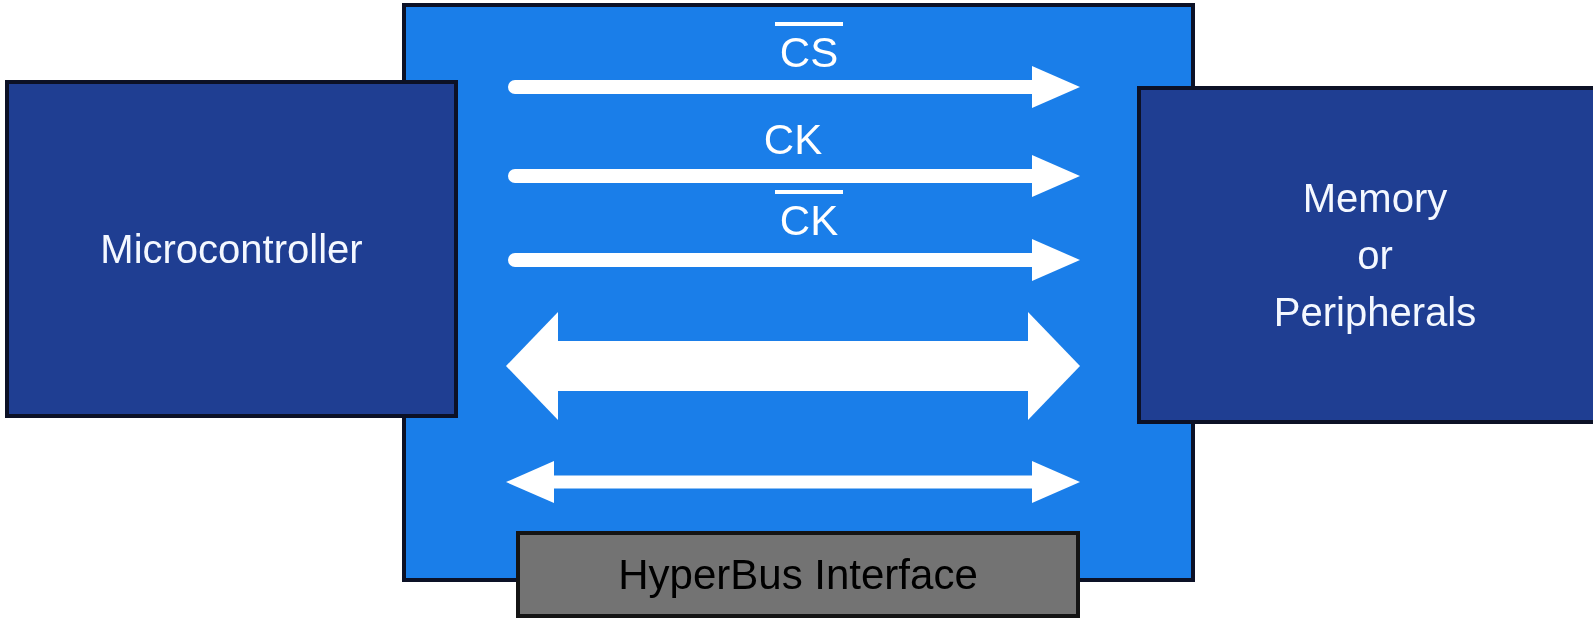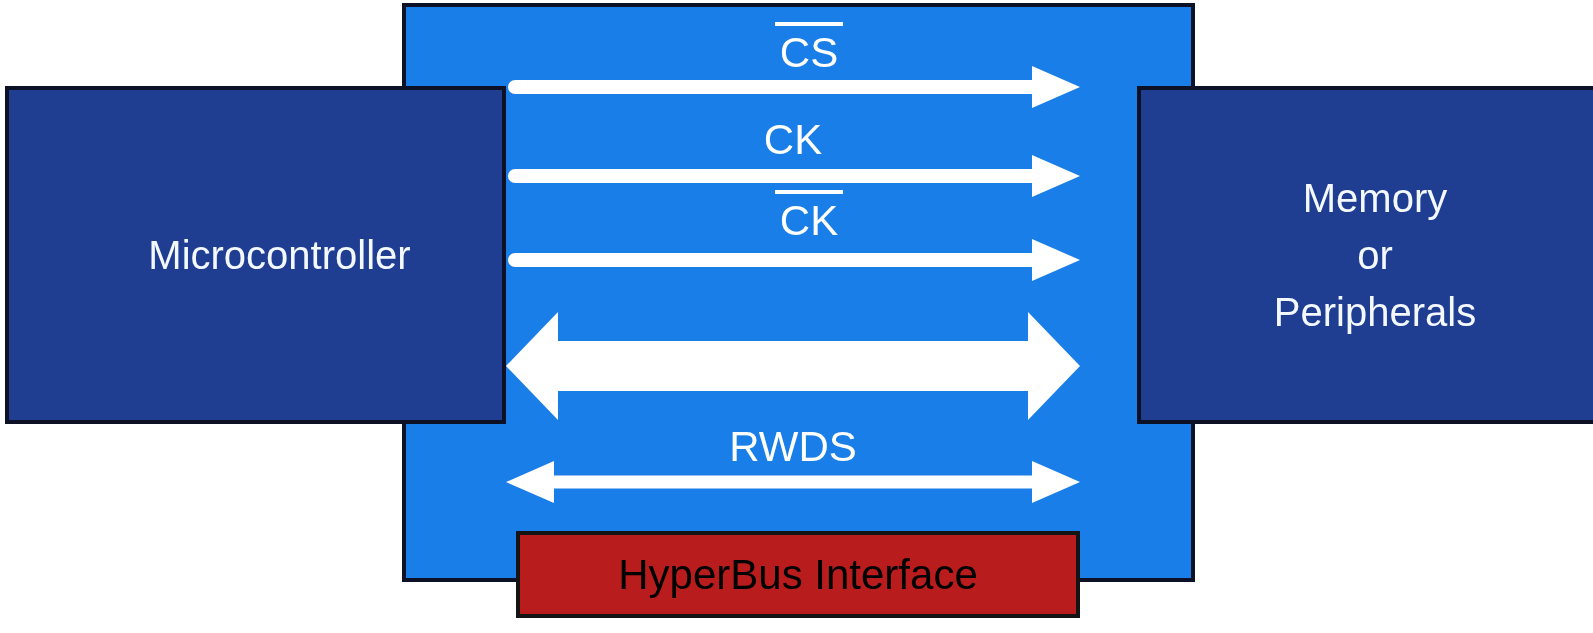--- a/index.html
+++ b/index.html
@@ -24,27 +24,27 @@
     border: 4px solid #0c1126;
     color: #f4f8ff;
     display: flex;
     align-items: center;
     justify-content: center;
     text-align: center;
     font-size: 40px;
     line-height: 57px;
     z-index: 3;
   }
-  .node-box.left  { left: 5px;    top: 86px; width: 445px; height: 330px; padding-left: 48px; }
+  .node-box.left  { left: 5px;    top: 80px; width: 445px; height: 330px; }
   .node-box.right { left: 1137px; top: 86px; width: 444px; height: 330px; white-space: pre-line; padding-left: 12px; }
   .iface-box {
     position: absolute;
     left: 516px; top: 531px;
     width: 556px; height: 79px;
-    background: #b91c1c;
+    background: #737373;
     border: 4px solid #141414;
     color: #000000;
     display: flex;
     align-items: center;
     justify-content: center;
     font-size: 42px;
     z-index: 4;
   }
   .sig-label {
     position: absolute;
@@ -119,23 +119,20 @@
   </div>
 
   <div class="arrow y-io-arrow">
     <svg width="574" height="108" viewBox="0 0 574 108">
       <rect x="50" y="29" width="474" height="50" fill="#ffffff"></rect>
       <polygon points="52,0 0,54 52,108" fill="#ffffff"></polygon>
       <polygon points="522,0 574,54 522,108" fill="#ffffff"></polygon>
     </svg>
   </div>
 
-  <div class="sig-label y-rwds-label">
-    <span>RWDS</span>
-  </div>
   <div class="arrow y-rwds-arrow">
     <svg width="574" height="44" viewBox="0 0 574 44">
       <line x1="46" y1="22" x2="528" y2="22" stroke="#ffffff" stroke-width="13"></line>
       <polygon points="48,1 0,22 48,43" fill="#ffffff"></polygon>
       <polygon points="526,1 574,22 526,43" fill="#ffffff"></polygon>
     </svg>
   </div>
 
   <div class="node-box left">
     <span>Microcontroller</span>

